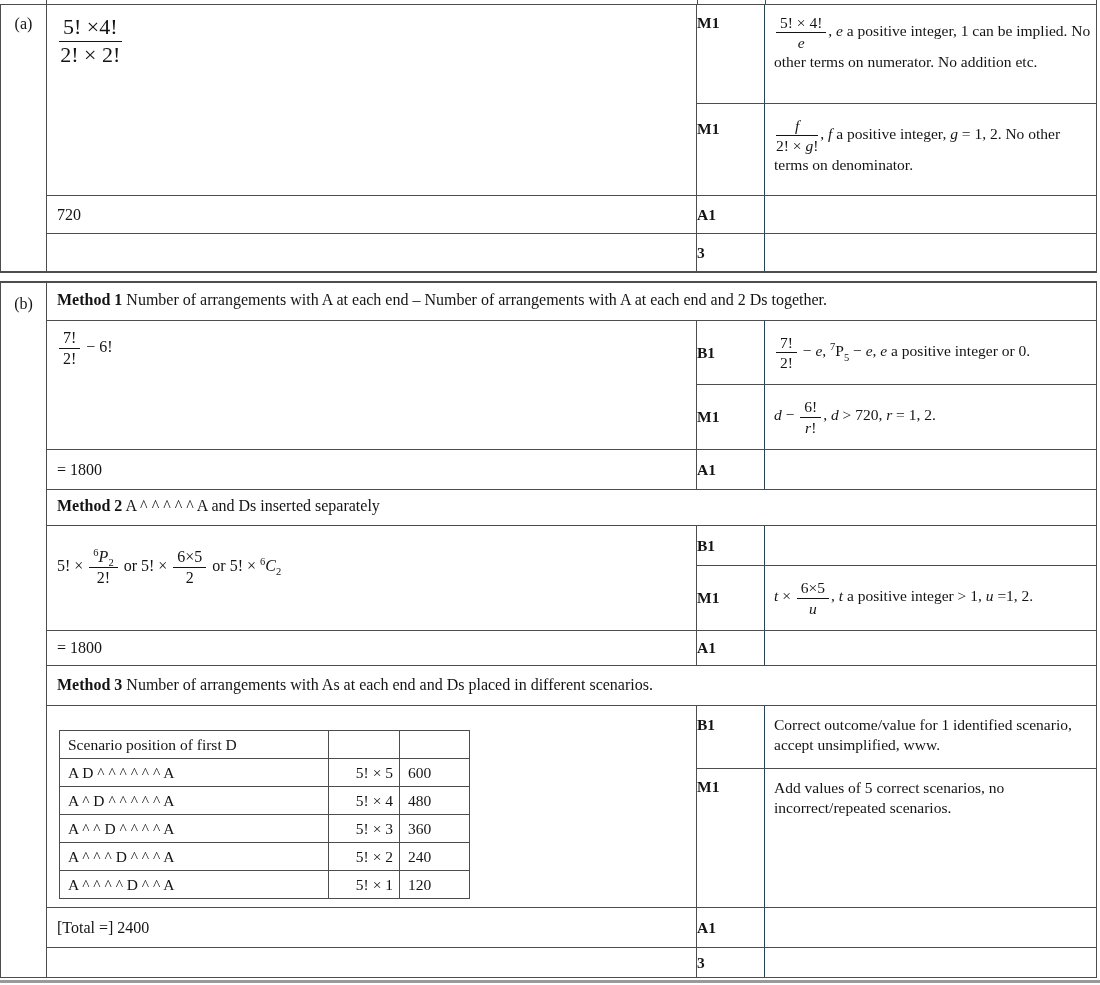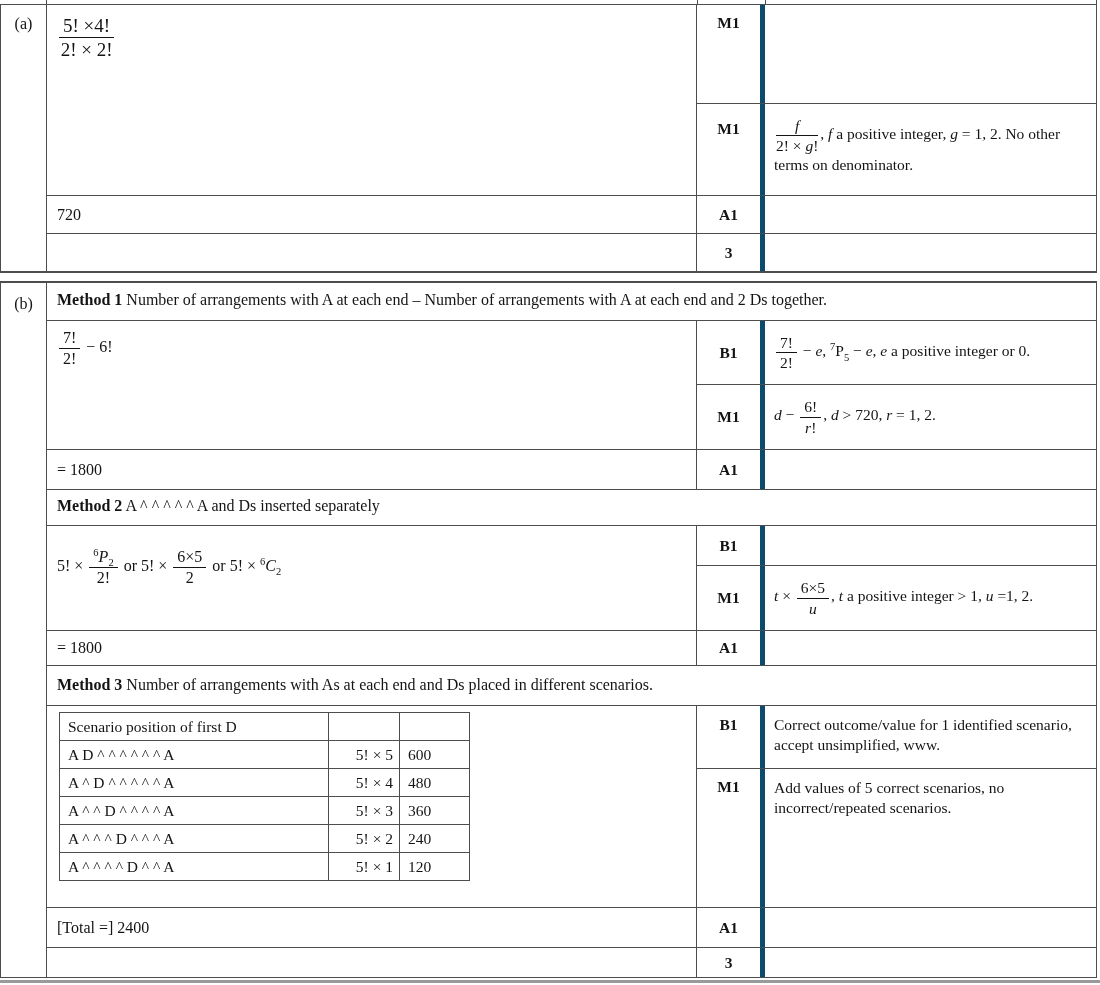--- a/index.html
+++ b/index.html
@@ -19,36 +19,36 @@
   .row.fill{flex:1;}
 
   .row.header-row{display:block;padding:8px 0 0 10px;white-space:nowrap;overflow:hidden;}
 
   .main-cell{width:650px;flex:none;border-right:1px solid #4d4d4d;display:flex;align-items:center;padding-left:10px;}
   .main-cell.top{align-items:flex-start;}
   .right-area{flex:1;display:flex;flex-direction:column;min-width:0;}
   .sub-row{display:flex;border-top:1px solid #4d4d4d;flex:none;}
   .sub-row.first{border-top:none;}
   .sub-row.fill{flex:1;}
-  .mark-cell{width:68px;flex:none;border-right:5px solid #0c4a6e;display:flex;justify-content:center;align-items:center;font-weight:bold;font-size:15.5px;}
+  .mark-cell{width:68px;flex:none;border-right:1px solid #0c4a6e;display:flex;align-items:center;font-weight:bold;font-size:15.5px;}
   .guide-cell{flex:1;display:flex;align-items:center;padding:0 4px 0 9px;font-size:15.5px;line-height:1.32;min-width:0;}
   .sub-row.top .mark-cell,.sub-row.top .guide-cell{align-items:flex-start;padding-top:9px;}
   .gtext{display:block;width:100%;}
 
   .bold{font-weight:bold;text-align:center;}
 
   .frac{display:inline-block;vertical-align:middle;text-align:center;line-height:1.12;margin:0 2px;}
   .frac .fnum{display:block;border-bottom:1px solid #141414;padding:0 4px 1px;}
   .frac .fden{display:block;padding-top:1px;}
-  .bigfrac{font-size:19px;text-align:center;}
+  .bigfrac{font-size:22px;text-align:center;}
 
   .sp{font-size:10.5px;vertical-align:super;line-height:0;}
   .sb{font-size:10.5px;vertical-align:sub;line-height:0;}
 
-  .scen-table{border-collapse:collapse;margin:6px 0 0 12px;font-size:15.5px;border-radius:9px;}
+  .scen-table{border-collapse:collapse;margin:24px 0 0 12px;font-size:15.5px;border-radius:9px;}
   .scen-table td{border:1px solid #4d4d4d;padding:3px 6px 3px 8px;height:28px;}
   .scen-table td.c1{width:269px;}
   .scen-table td.c2{width:71px;text-align:right;}
   .scen-table td.c3{width:70px;}
 
   .vstub{position:absolute;top:0;height:4px;width:1px;background:#4d4d4d;}
   .bottom-bar{position:absolute;left:0;top:980px;width:1100px;height:3px;background:#9a9a9a;}
 </style>
 </head>
 <body>
@@ -66,20 +66,23 @@
         <span class="frac bigfrac">
             <span class="fnum">5! ×4!</span>
             <span class="fden">2! × 2!</span>
           </span>
       </div>
       <div class="right-area">
         <div class="sub-row first top" style="height:98px">
           <div class="mark-cell">
               <span>M1</span>
             </div>
+          <div class="guide-cell">
+            <div class="gtext"><span class="frac"><span class="fnum">5! × 4!</span><span class="fden"><i>e</i></span></span><span>, </span><i>e</i><span> a positive integer, 1 can be implied. No other terms on numerator. No addition etc.</span></div>
+          </div>
         </div>
         <div class="sub-row fill top" style="padding:0">
           <div class="mark-cell" style="align-items:flex-start;padding-top:16px">
               <span>M1</span>
             </div>
           <div class="guide-cell" style="align-items:flex-start;padding-top:13px">
             <div class="gtext"><span class="frac"><span class="fnum"><i>f</i></span><span class="fden"><span>2! × </span><i>g</i><span>!</span></span></span><span>, </span><i>f</i><span> a positive integer, </span><i>g</i><span> = 1, 2. No other terms on denominator.</span></div>
           </div>
         </div>
       </div>

